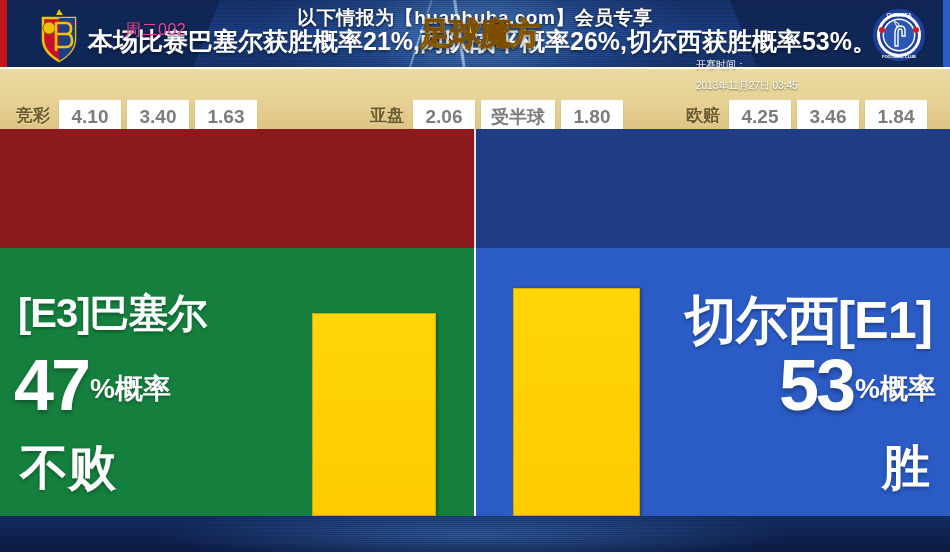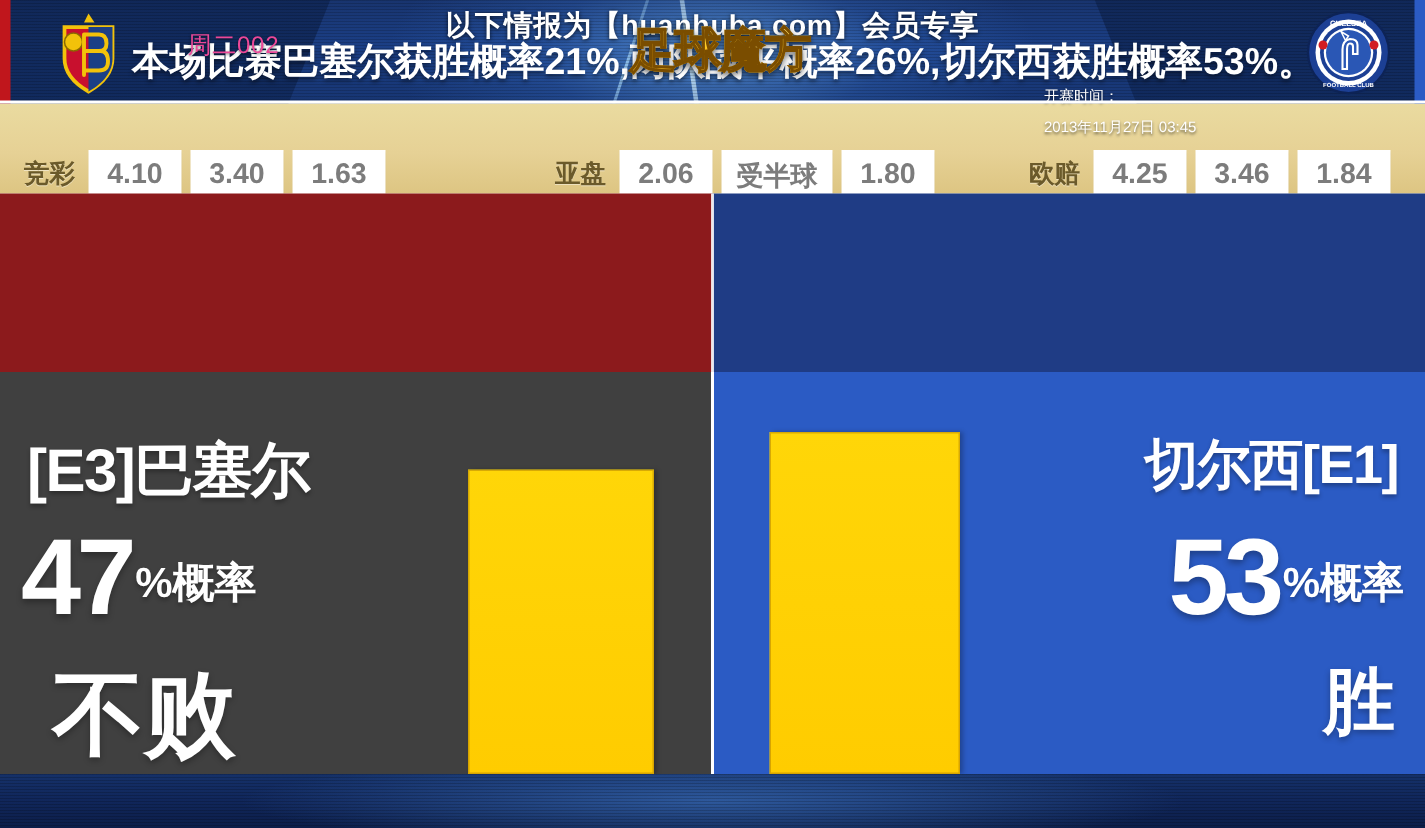--- a/index.html
+++ b/index.html
@@ -63,38 +63,38 @@
   .band{position:absolute;left:0;top:129px;width:950px;height:119px;}
   .band .bl{position:absolute;left:0;top:0;width:475px;height:119px;background:#8c1a1c;}
   .band .br{position:absolute;left:475px;top:0;width:475px;height:119px;background:#1f3c85;}
   .band .divider{position:absolute;left:474px;top:0;width:2px;height:119px;background:#ffffff;opacity:.85;}
   .band-text{position:absolute;left:88px;top:22px;width:790px;color:#ffffff;
     font-size:25px;font-weight:bold;line-height:38px;letter-spacing:0px;
     text-shadow:0 2px 3px rgba(0,0,0,.45);z-index:3;}
 
   
   .main{position:absolute;left:0;top:248px;width:950px;height:268px;}
-  .panelL{position:absolute;left:0;top:0;width:474px;height:268px;background:#404040;padding-left:16px;}
+  .panelL{position:absolute;left:0;top:0;width:474px;height:268px;background:#15803d;padding-left:16px;}
   .panelR{position:absolute;left:476px;top:0;width:474px;height:268px;background:#2b5bc4;}
   .main .mid{position:absolute;left:474px;top:0;width:2px;height:268px;background:#ffffff;}
 
   .teamL{position:absolute;left:18px;top:38px;color:#fff;font-size:40px;font-weight:bold;
     letter-spacing:-1px;text-shadow:0 2px 3px rgba(0,0,0,.3);}
-  .teamR{position:absolute;right:18px;top:38px;color:#fff;font-size:36px;font-weight:bold;
+  .teamR{position:absolute;right:18px;top:38px;color:#fff;font-size:52px;font-weight:bold;
     letter-spacing:-1px;text-align:right;text-shadow:0 2px 3px rgba(0,0,0,.3);}
 
   .pctL{position:absolute;left:14px;top:90px;display:flex;align-items:flex-end;color:#fff;}
   .pctR{position:absolute;right:14px;top:90px;display:flex;align-items:flex-end;color:#fff;}
   .bignum{font-size:72px;font-weight:bold;line-height:.9;letter-spacing:-3px;
     text-shadow:0 3px 4px rgba(0,0,0,.3);}
   .pctlabel{font-size:28px;font-weight:bold;padding-bottom:10px;margin-left:2px;
     text-shadow:0 2px 3px rgba(0,0,0,.3);margin-top:32px;}
 
-  .resL{position:absolute;left:20px;top:188px;color:#fff;font-size:61px;font-weight:bold;
-    text-shadow:0 2px 4px rgba(0,0,0,.3);margin-left:15px;}
+  .resL{position:absolute;left:20px;top:188px;color:#fff;font-size:48px;font-weight:bold;
+    text-shadow:0 2px 4px rgba(0,0,0,.3);}
   .resR{position:absolute;right:20px;top:188px;color:#fff;font-size:48px;font-weight:bold;
     text-shadow:0 2px 4px rgba(0,0,0,.3);}
 
   .bar{position:absolute;bottom:0;background:linear-gradient(180deg,#ffd608,#ffcc00);
     box-shadow:2px 0 3px rgba(0,0,0,.25), 0 0 0 1px rgba(140,90,0,.35) inset;}
   .barL{left:312px;width:124px;height:203px;}
   .barR{left:37px;width:127px;height:228px;}
 
   
   .footer{position:absolute;left:0;top:516px;width:950px;height:36px;

